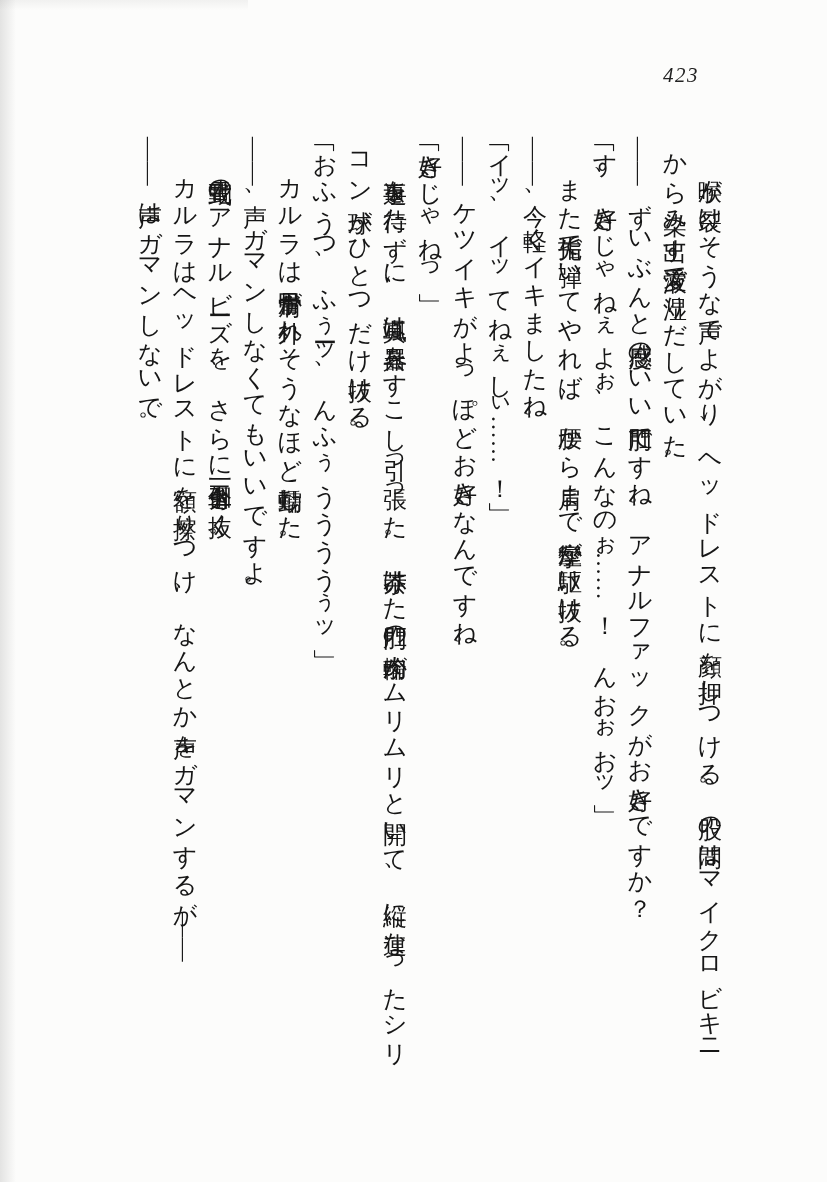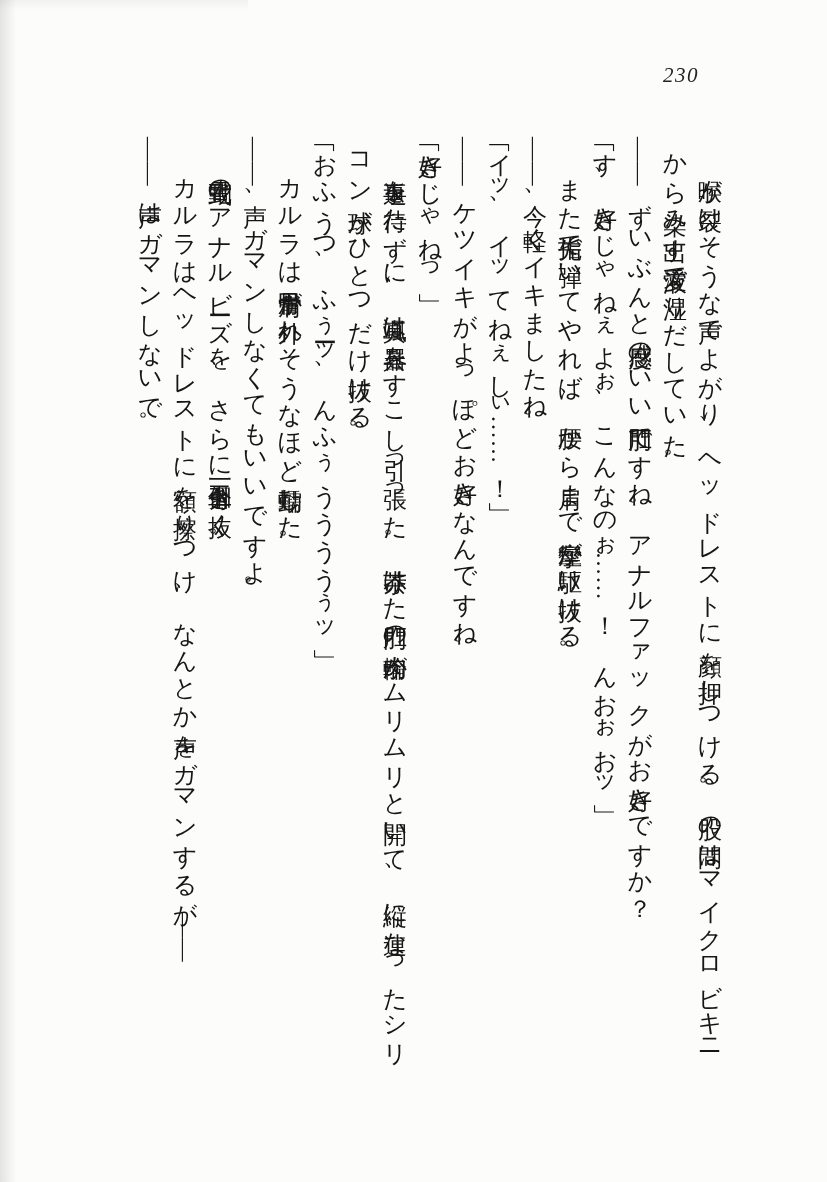--- a/index.html
+++ b/index.html
@@ -61,21 +61,21 @@
     padding: 0;
   }
   .text-block p.indent {
     text-indent: 24.5px;
   }
 </style>
 </head>
 <body>
 
 <div class="page">
-  <div class="page-number">230</div>
+  <div class="page-number">423</div>
 
   <div class="text-block" id="text-block">
       <p class="indent">喉が裂けそうな声でよがり、ヘッドレストに顔を押しつける。股の間はマイクロビキニから染み出す愛液で湿りだしていた。</p>
       <p>――ずいぶんと感度のいい肛門ですね。アナルファックがお好きですか？</p>
       <p>「す、好きじゃねぇよぉ、こんなのぉ……！　んおぉおッ」</p>
       <p class="indent">また指先で弾いてやれば、腰から肩まで痙攣が駆け抜ける。</p>
       <p>――今、軽くイキましたね。</p>
       <p>「イッ、イッてねぇしぃ……！」</p>
       <p>――ケツイキがよっぽどお好きなんですね。</p>
       <p>「好きじゃねっ」</p>

